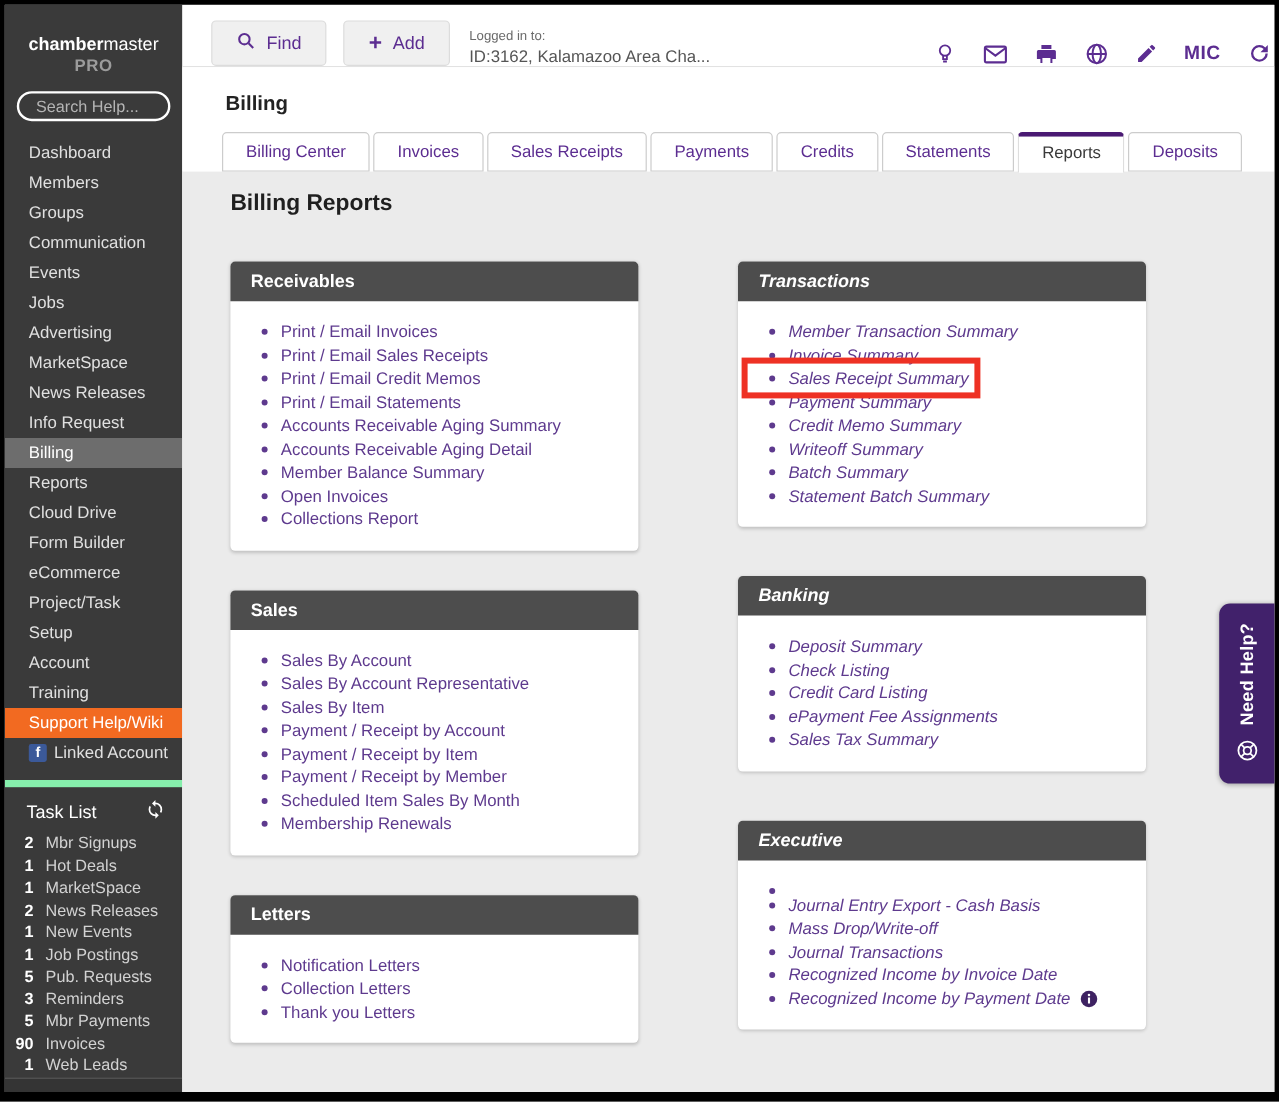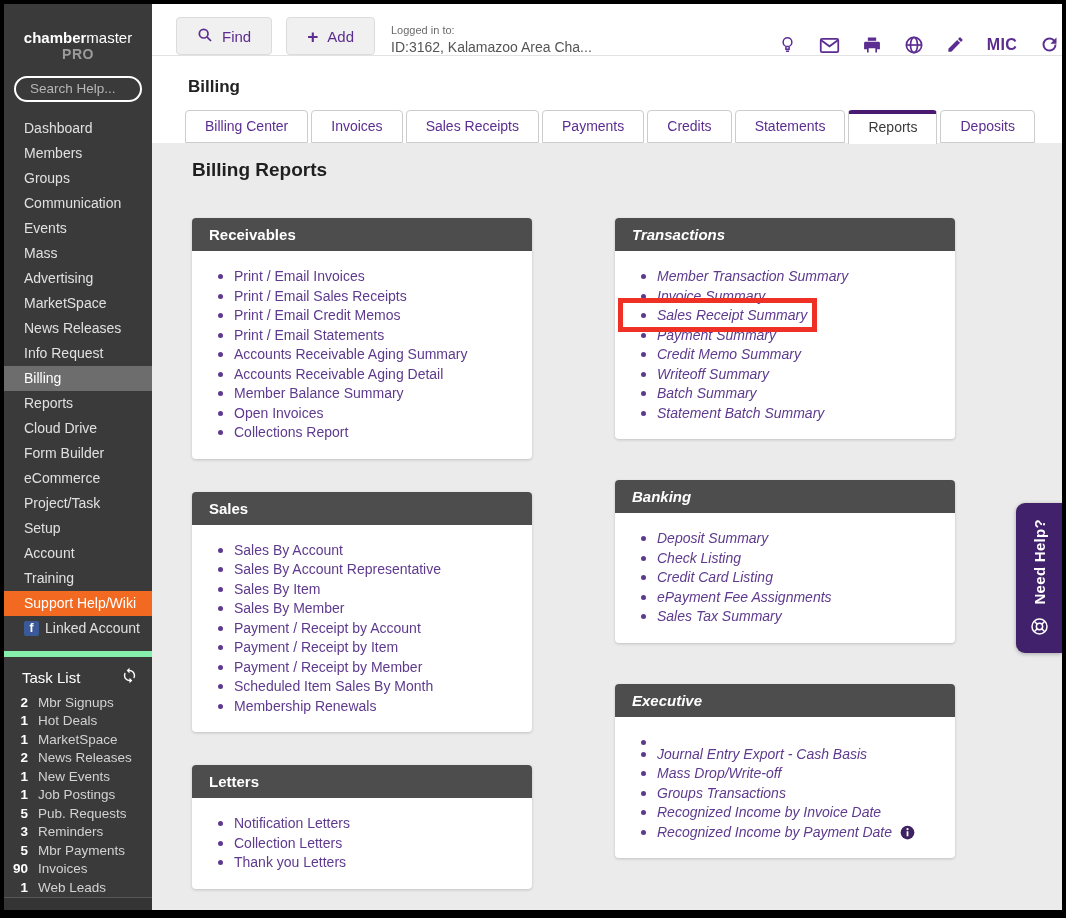--- a/index.html
+++ b/index.html
@@ -85,21 +85,21 @@
         <div class="nav-item">
           <span>Groups</span>
         </div>
         <div class="nav-item">
           <span>Communication</span>
         </div>
         <div class="nav-item">
           <span>Events</span>
         </div>
         <div class="nav-item">
-          <span>Mass</span>
+          <span>Jobs</span>
         </div>
         <div class="nav-item">
           <span>Advertising</span>
         </div>
         <div class="nav-item">
           <span>MarketSpace</span>
         </div>
         <div class="nav-item">
           <span>News Releases</span>
         </div>
@@ -329,24 +329,20 @@
                 <li>
                   <span class="dot"></span>
                   <span class="lnk">Sales By Account Representative</span>
                 </li>
                 <li>
                   <span class="dot"></span>
                   <span class="lnk">Sales By Item</span>
                 </li>
                 <li>
                   <span class="dot"></span>
-                  <span class="lnk">Sales By Member</span>
-                </li>
-                <li>
-                  <span class="dot"></span>
                   <span class="lnk">Payment / Receipt by Account</span>
                 </li>
                 <li>
                   <span class="dot"></span>
                   <span class="lnk">Payment / Receipt by Item</span>
                 </li>
                 <li>
                   <span class="dot"></span>
                   <span class="lnk">Payment / Receipt by Member</span>
                 </li>
@@ -451,21 +447,21 @@
                 <li>
                   <span class="dot"></span>
                   <span class="lnk">Journal Entry Export - Cash Basis</span>
                 </li>
                 <li>
                   <span class="dot"></span>
                   <span class="lnk">Mass Drop/Write-off</span>
                 </li>
                 <li>
                   <span class="dot"></span>
-                  <span class="lnk">Groups Transactions</span>
+                  <span class="lnk">Journal Transactions</span>
                 </li>
                 <li>
                   <span class="dot"></span>
                   <span class="lnk">Recognized Income by Invoice Date</span>
                 </li>
                 <li>
                   <span class="dot"></span>
                   <span class="lnk">Recognized Income by Payment Date</span>
                   <span class="info">
                     <svg width="15" height="15" viewBox="0 0 24 24">

